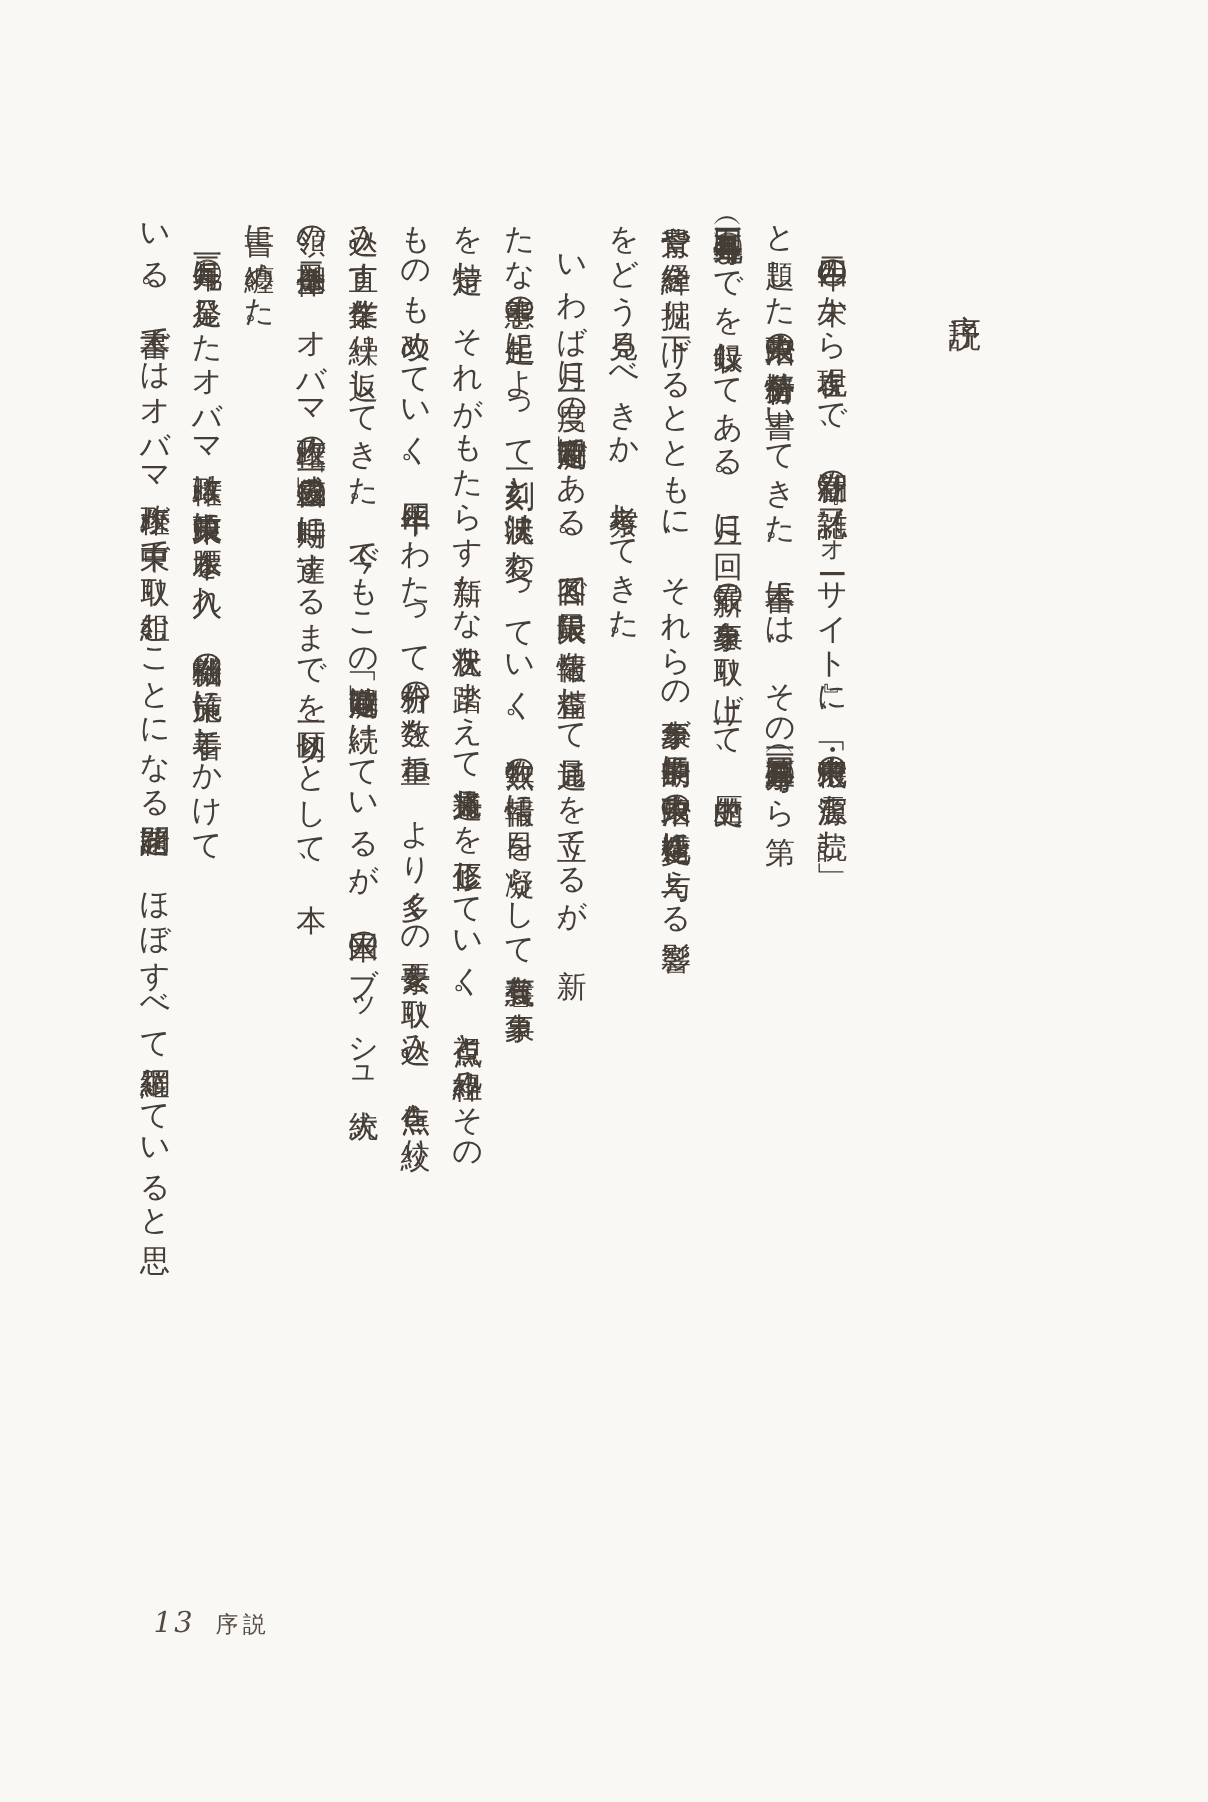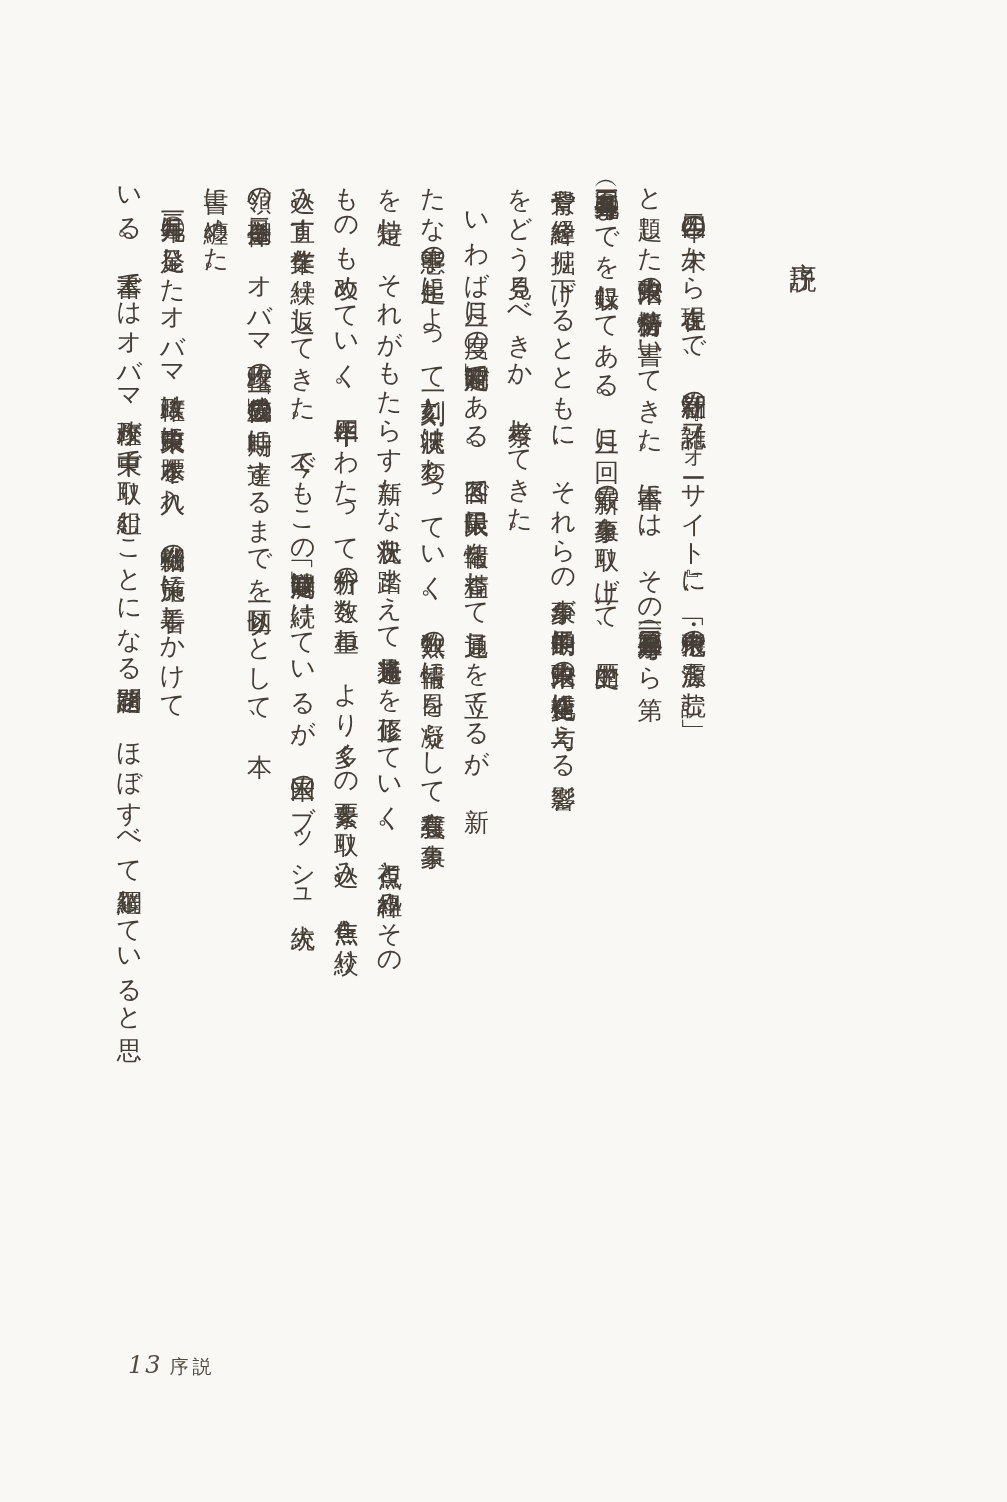--- a/index.html
+++ b/index.html
@@ -52,23 +52,22 @@
   .body-text .line {
     white-space: nowrap;
   }
   
   .footer {
     position: absolute;
     top: 1338px;
     left: 128px;
     display: flex;
     align-items: baseline;
-    gap: 7px;
+    gap: 17px;
     color: #534b42;
-    margin-top: 13px;
   }
   .footer .page-number {
     font-style: italic;
     font-size: 24px;
     letter-spacing: 2px;
   }
   .footer .running-title {
     font-size: 19px;
     letter-spacing: 4px;
   }

